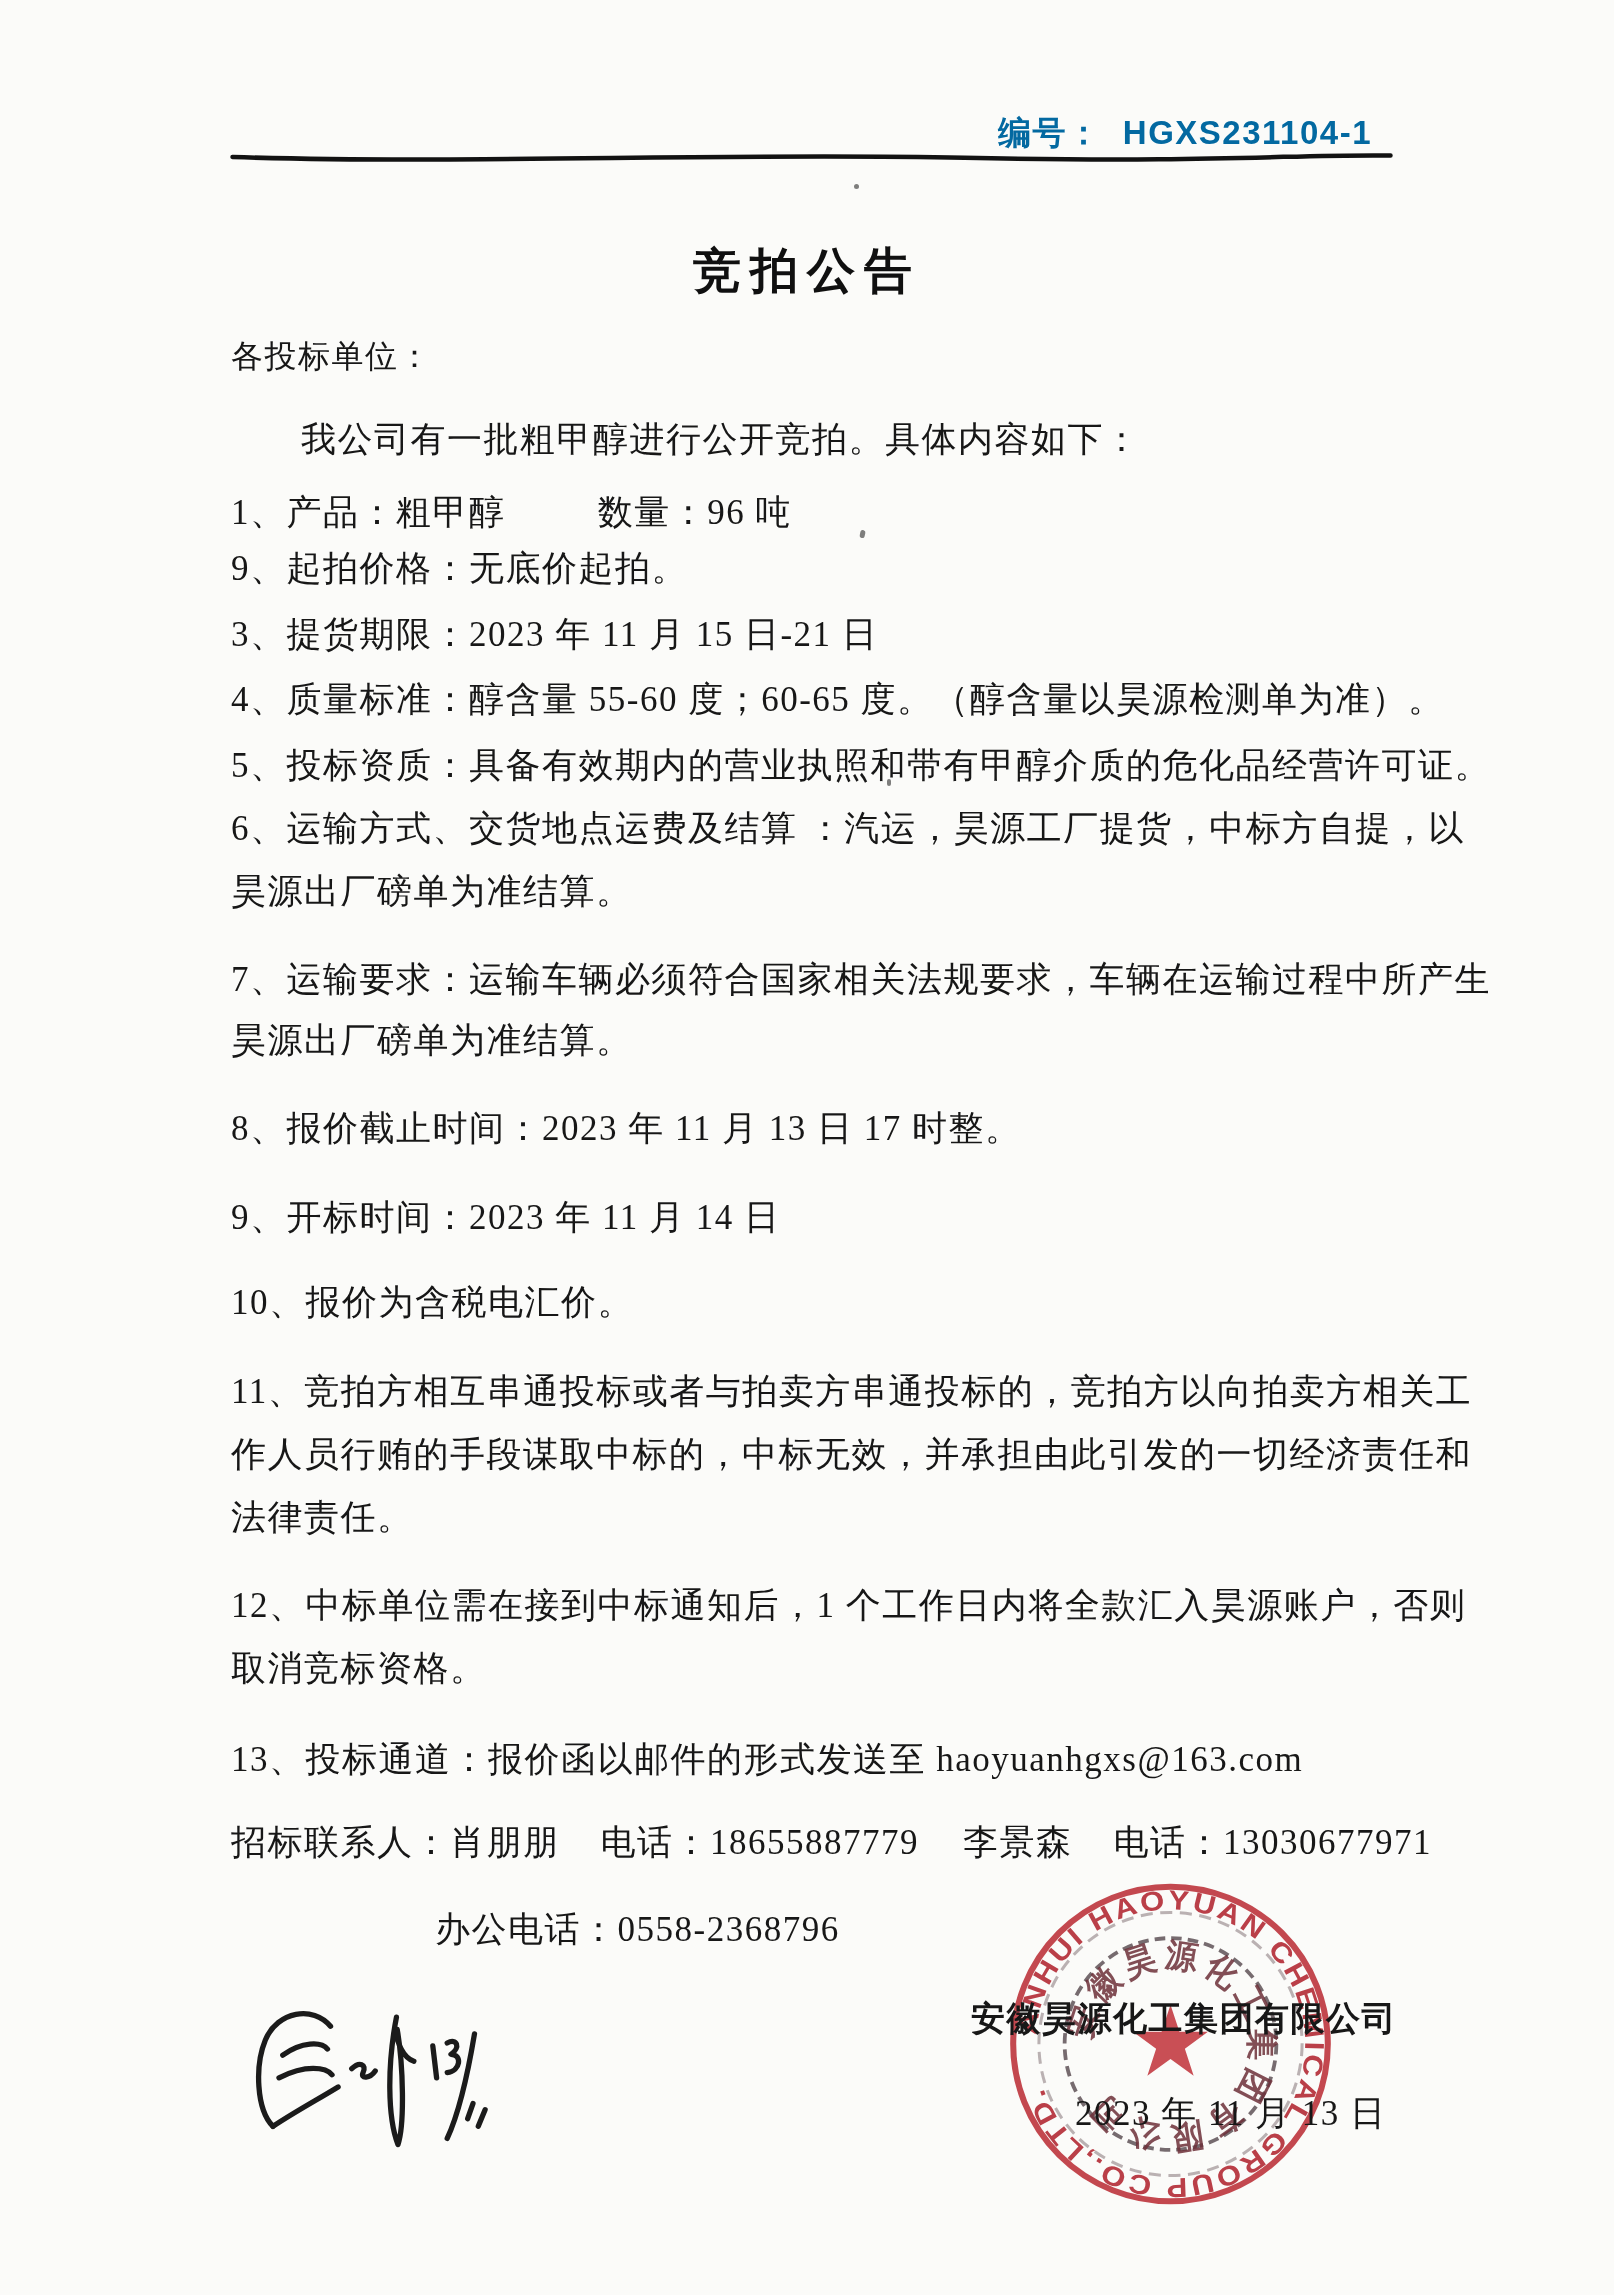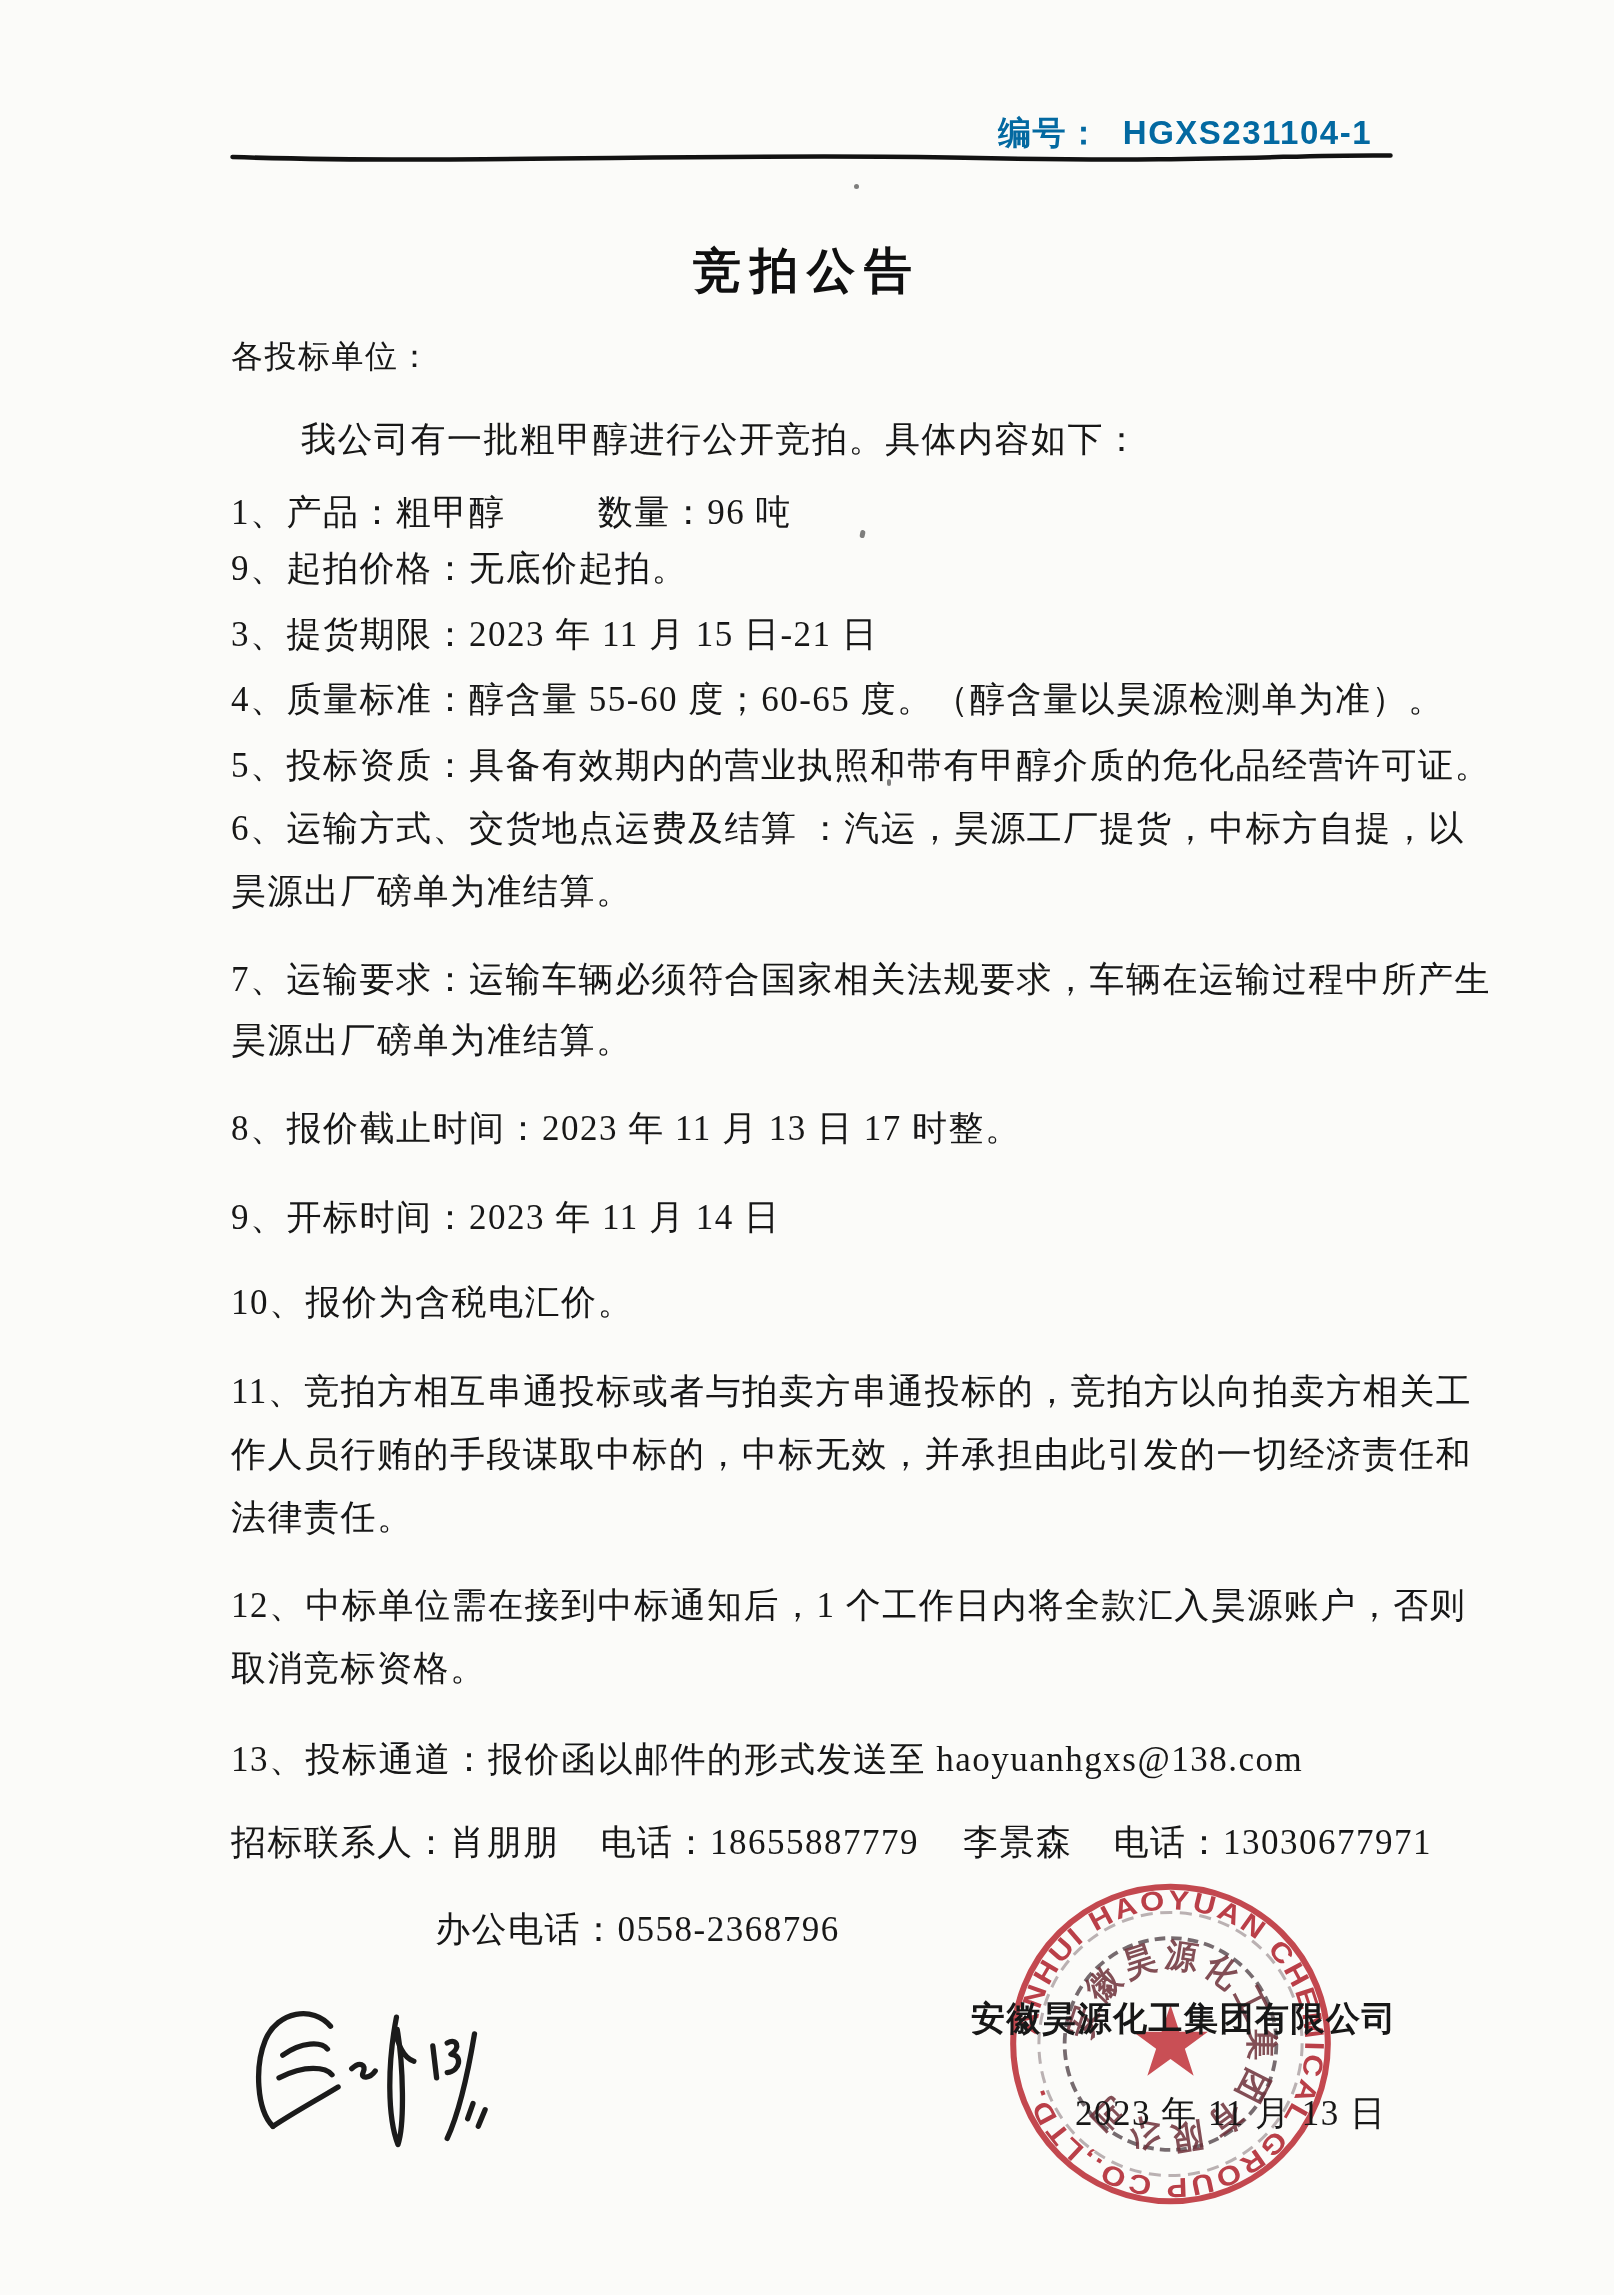--- a/index.html
+++ b/index.html
@@ -71,21 +71,21 @@
 <div class="bl bl-7">7、运输要求：运输车辆必须符合国家相关法规要求，车辆在运输过程中所产生</div>
 <div class="bl bl-8">昊源出厂磅单为准结算。</div>
 <div class="bl bl-9">8、报价截止时间：2023 年 11 月 13 日 17 时整。</div>
 <div class="bl bl-10">9、开标时间：2023 年 11 月 14 日</div>
 <div class="bl bl-11">10、报价为含税电汇价。</div>
 <div class="bl bl-12">11、竞拍方相互串通投标或者与拍卖方串通投标的，竞拍方以向拍卖方相关工</div>
 <div class="bl bl-13">作人员行贿的手段谋取中标的，中标无效，并承担由此引发的一切经济责任和</div>
 <div class="bl bl-14">法律责任。</div>
 <div class="bl bl-15">12、中标单位需在接到中标通知后，1 个工作日内将全款汇入昊源账户，否则</div>
 <div class="bl bl-16">取消竞标资格。</div>
-<div class="bl bl-17">13、投标通道：报价函以邮件的形式发送至 haoyuanhgxs@138.com</div>
+<div class="bl bl-17">13、投标通道：报价函以邮件的形式发送至 haoyuanhgxs@163.com</div>
 
 <div class="bl contact-left">招标联系人：肖朋朋    电话：18655887779</div>
 <div class="bl contact-right">李景森    电话：13030677971</div>
 <div class="bl office-line">办公电话：0558-2368796</div>
 
 <div class="bl company-line">安徽昊源化工集团有限公司</div>
 <div class="bl date-line">2023 年 11 月 13 日</div>
 
 <svg class="abs stamp-wrap" viewBox="0 0 456 480">
   <defs>

